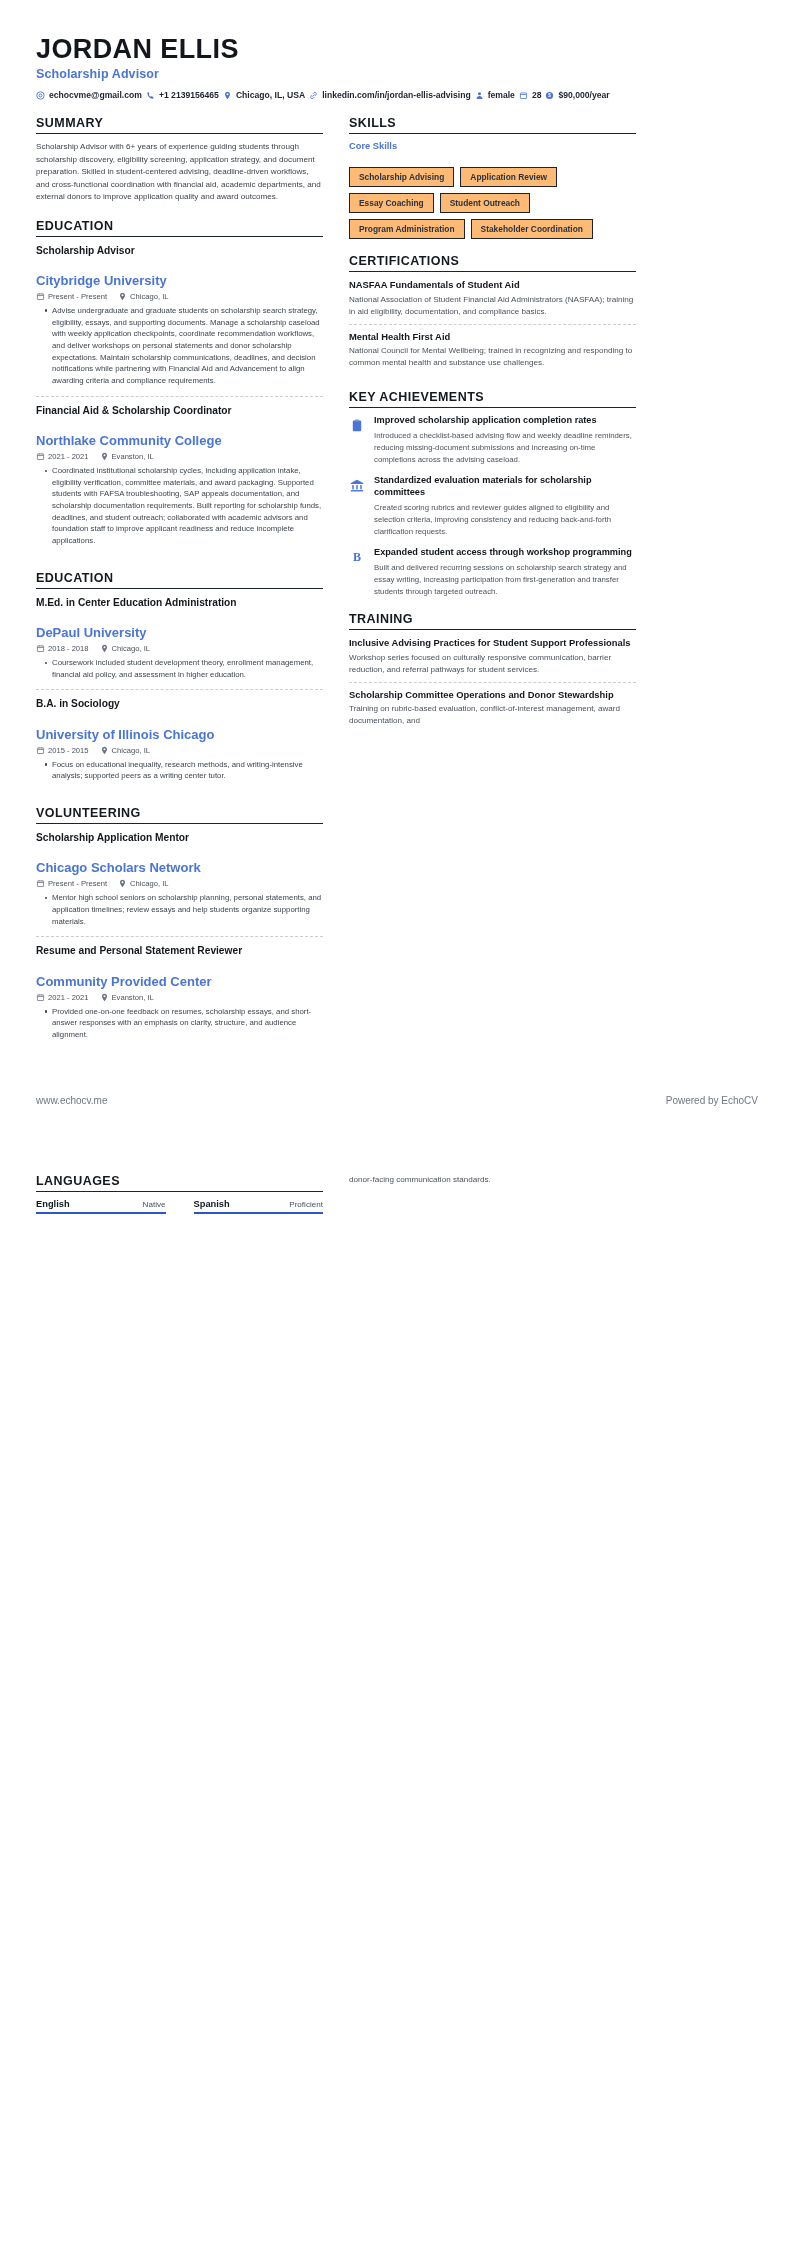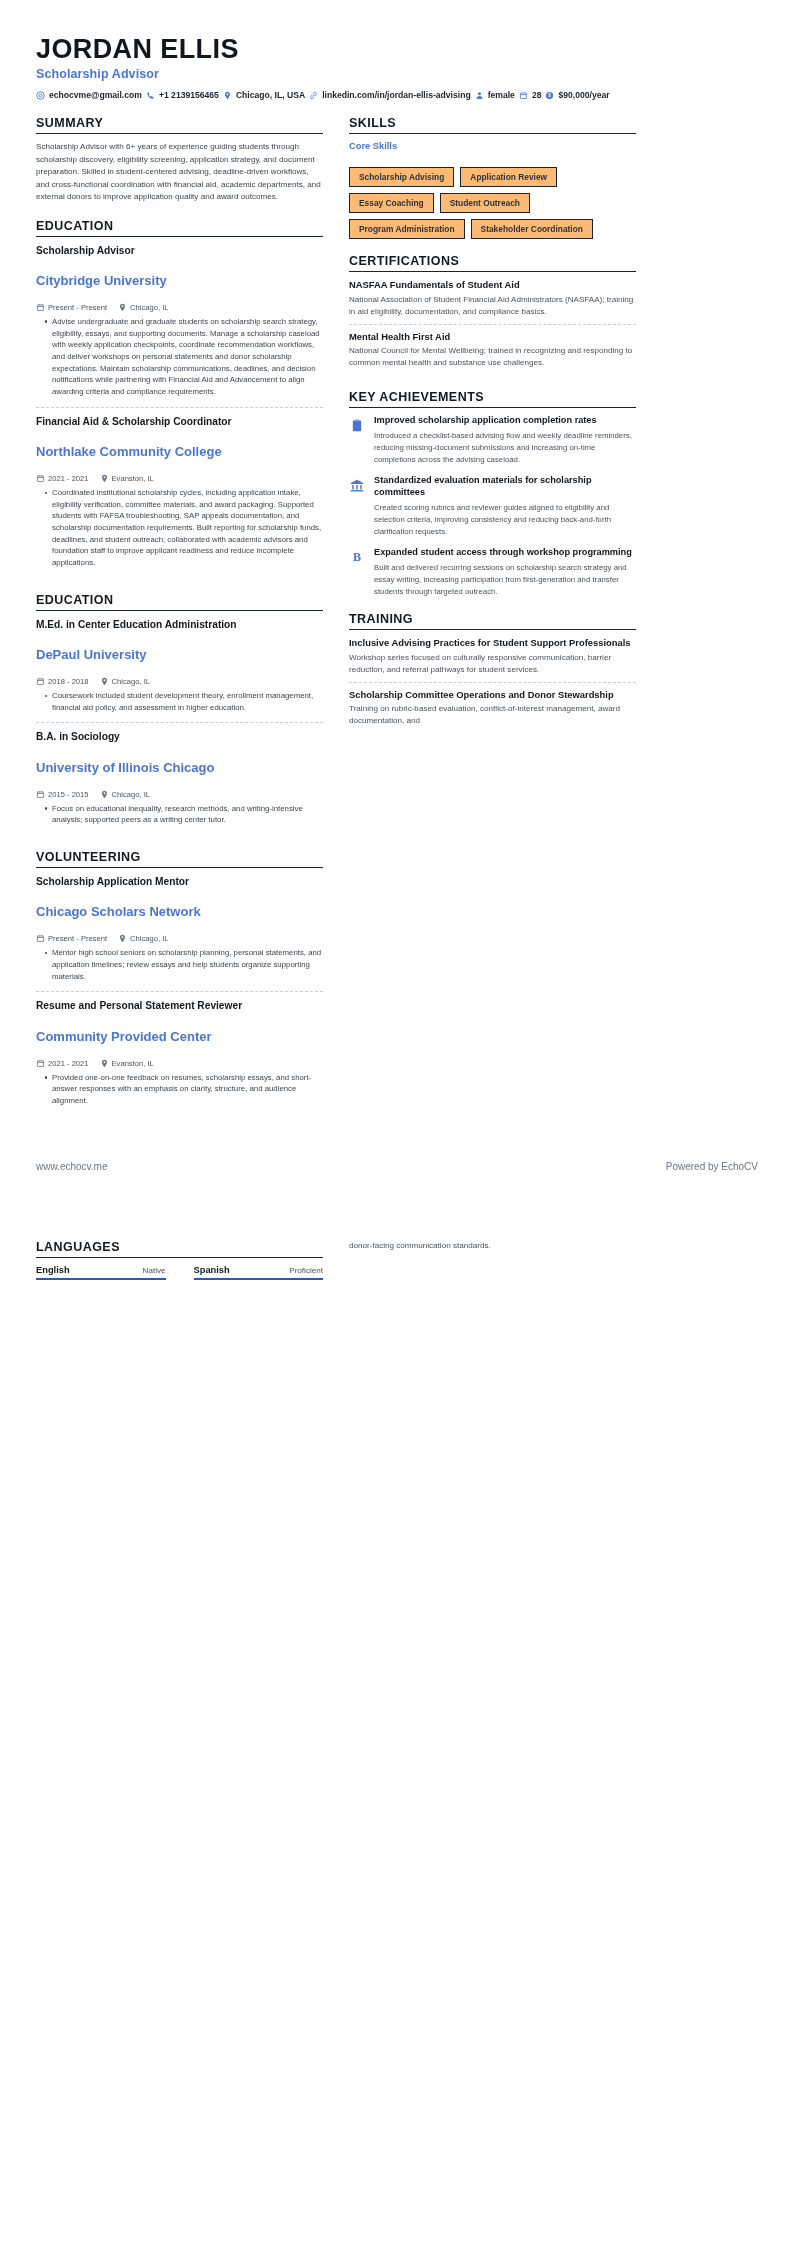--- a/index.html
+++ b/index.html
@@ -67,21 +67,21 @@
   .para {
     font-size: 8.1px;
     line-height: 1.55;
     color: #3d4450;
   }
   
   .entry { padding-bottom: 7px; margin-bottom: 7px; border-bottom: 1px dashed #c8cdd6; }
   .entry.last { border-bottom: none; }
   .e-title { font-size: 10.2px; font-weight: 700; color: #14181f; line-height: 1.3; }
   .e-org { font-size: 13px; font-weight: 700; color: #4a75d4; margin-top: 16px; }
-  .e-meta { display: flex; align-items: center; gap: 11px; margin-top: 15px; font-size: 7.6px; color: #4b525e; }
+  .e-meta { display: flex; align-items: center; gap: 11px; margin-top: 4px; font-size: 7.6px; color: #4b525e; }
   .e-meta .citem { gap: 3px; font-weight: 400; }
   .e-meta .cicon { color: #6c7380; }
   .bullets { margin-top: 4px; padding-left: 9px; }
   .bullet {
     position: relative;
     font-size: 7.8px;
     line-height: 1.5;
     color: #3d4450;
     padding-left: 7px;
     margin-bottom: 2px;

